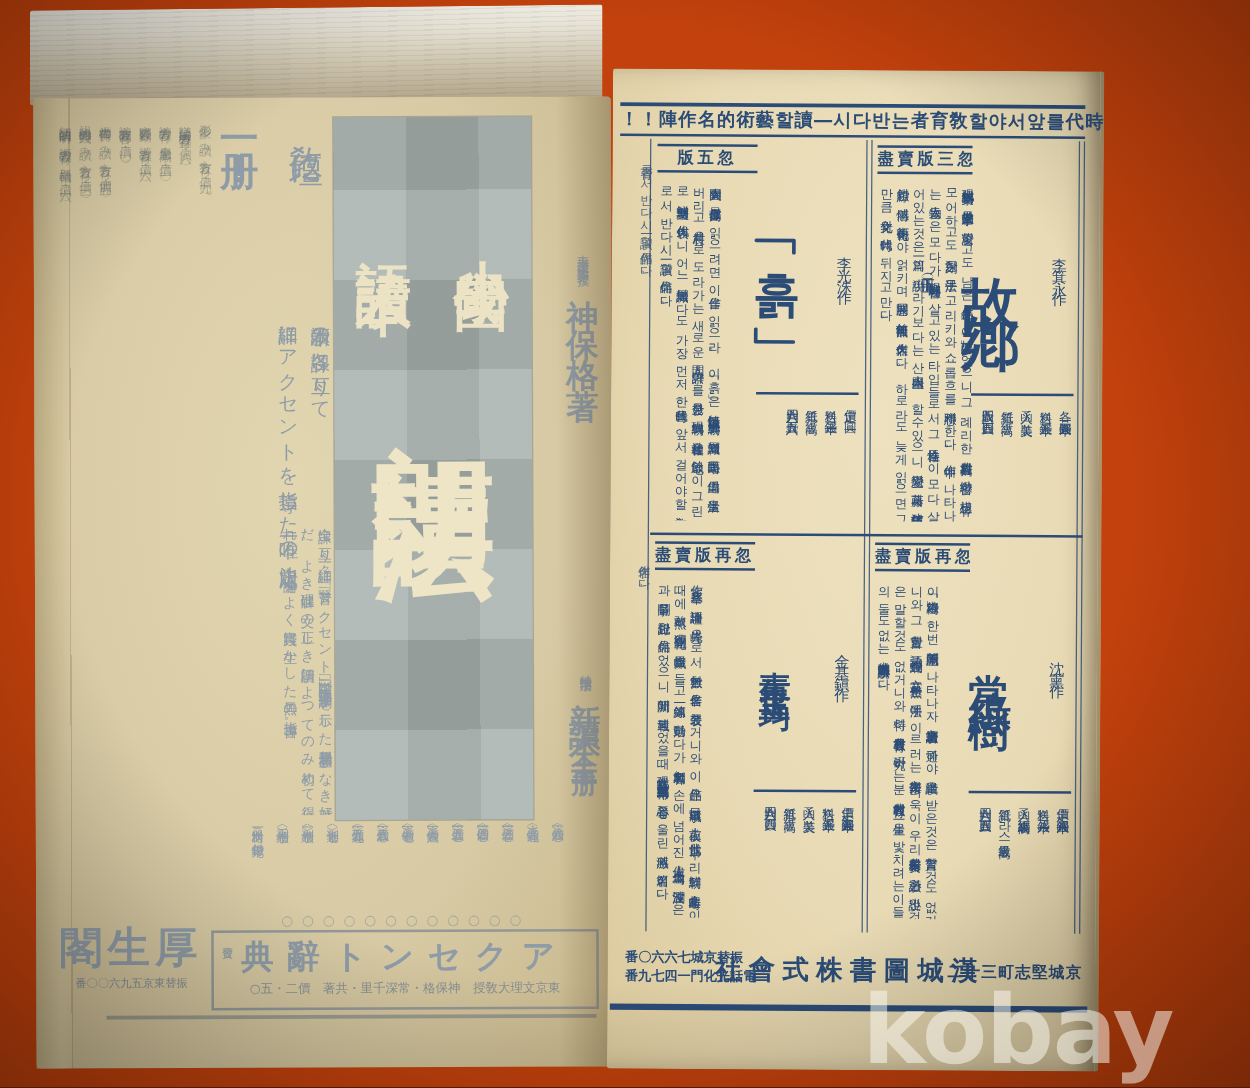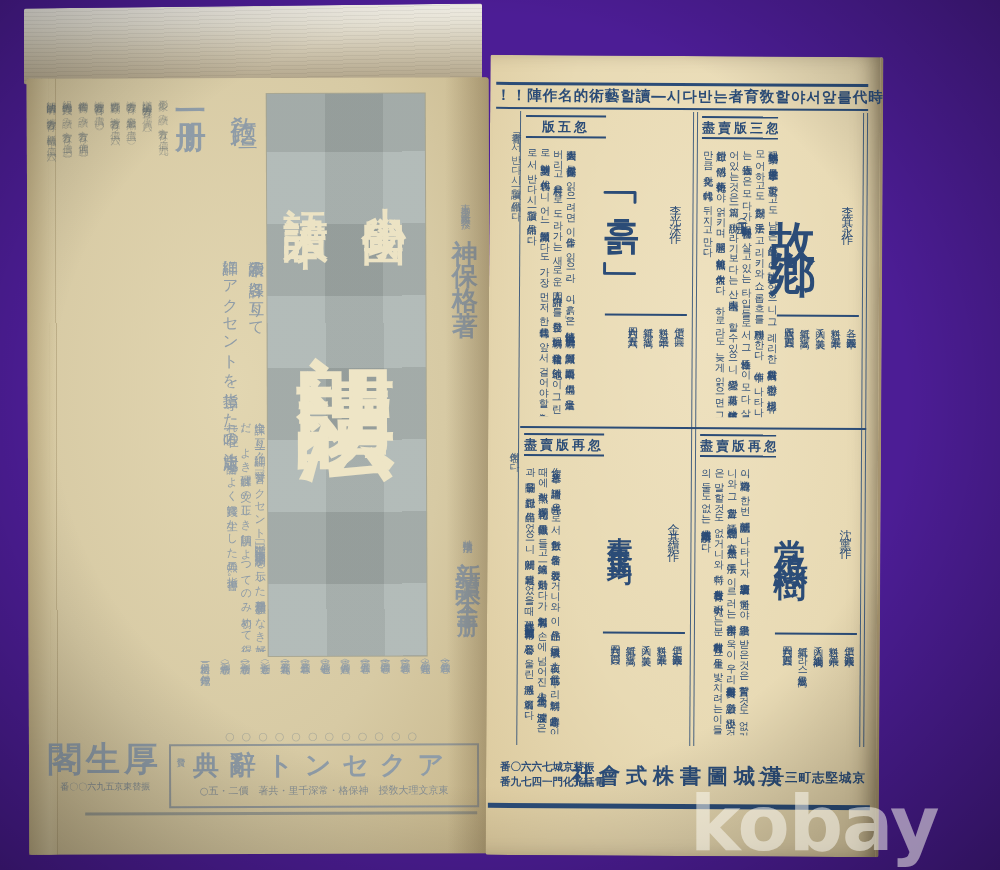--- a/index.html
+++ b/index.html
@@ -1,16 +1,16 @@
 <!DOCTYPE html>
 <html><head>
 <meta charset="utf-8">
 <style>
   html,body{margin:0;padding:0;background:#000;}
-  .stage{position:relative;width:1000px;height:870px;background:#4c1d95;overflow:hidden;
+  .stage{position:relative;width:1000px;height:870px;background:#c2410c;overflow:hidden;
          font-family:"DejaVu Sans",sans-serif;}
   .a{position:absolute;}
   .v{writing-mode:vertical-rl;text-orientation:mixed;}
 
   
   .topstack{left:24px;top:6px;width:458px;height:76px;
     background:linear-gradient(180deg,#f0ede5 0%,#e6e2d5 22%,#cdc4ae 60%,#b1a489 100%),
       repeating-linear-gradient(179deg,rgba(0,0,0,.05) 0 1px,transparent 1px 4px);
     background-blend-mode:multiply;transform:skewY(-0.6deg);border-radius:2px;}
   .lp{left:28px;top:78px;width:462px;height:776px;border-radius:3px;

